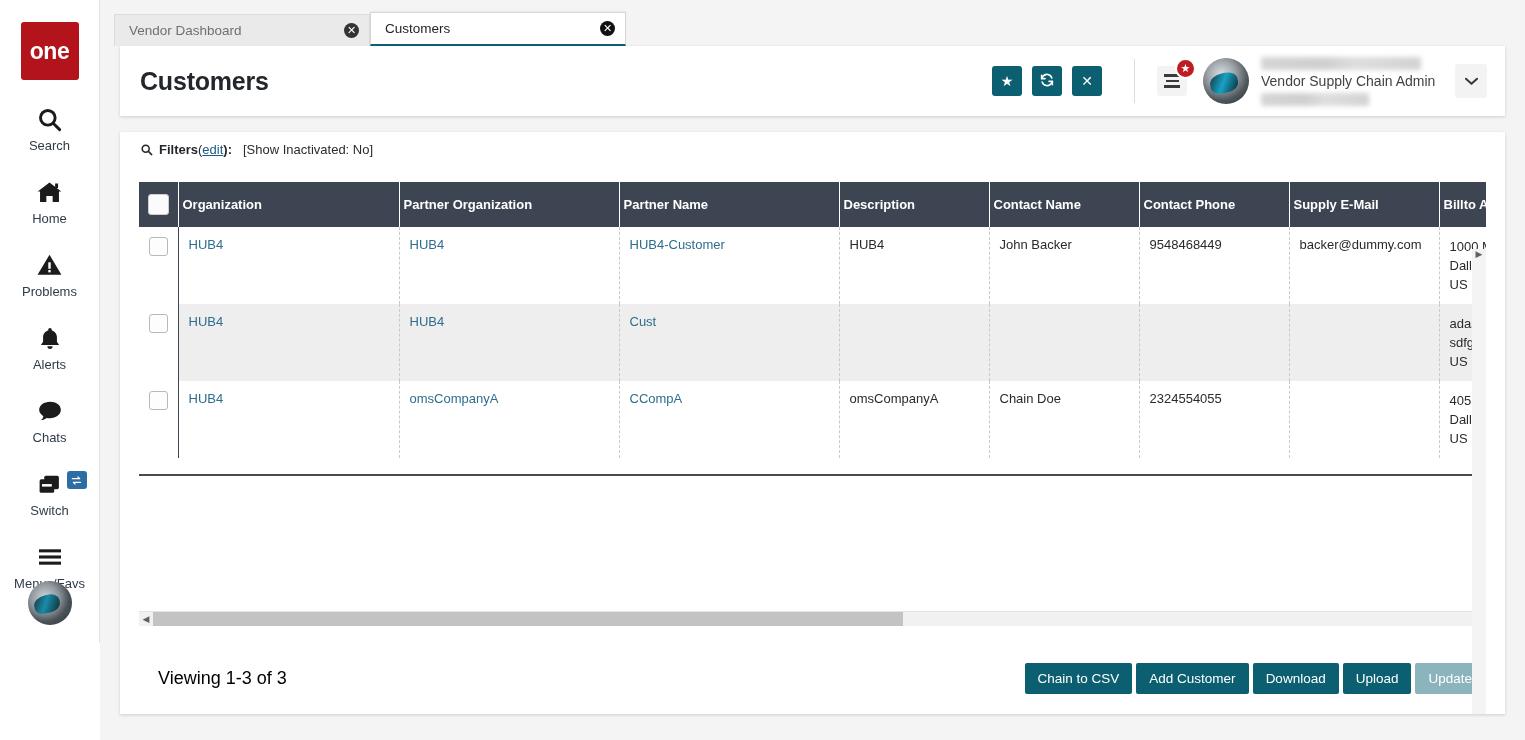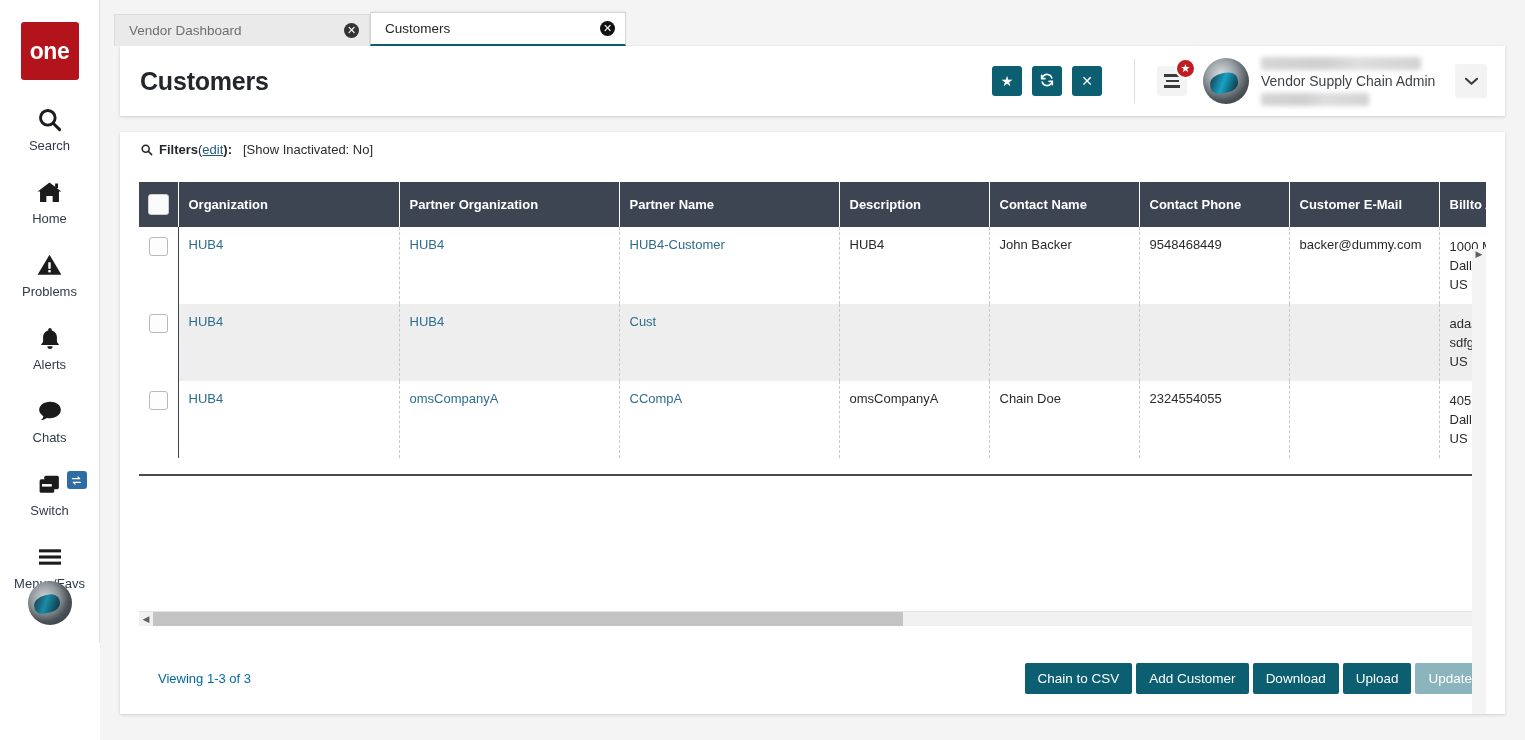--- a/index.html
+++ b/index.html
@@ -234,21 +234,21 @@
     table-layout: fixed;
     width: 1430px;
     font-size: 13px;
   }
   table.grid th {
     background: #3d4552;
     color: #ffffff;
     font-size: 13px;
     font-weight: bold;
     text-align: left;
-    padding: 12px 0 12px 10px;
+    padding: 12px 0 12px 4px;
     height: 42px;
     border-right: 1px solid #ffffff;
     vertical-align: middle;
     white-space: nowrap;
     overflow: hidden;
   }
   table.grid th.cbcol { width: 39px; padding-left: 0; text-align: center; border-right: 1px solid #fff; }
   table.grid td {
     border-right: 1px dashed #c9c9c9;
     padding: 10px 10px 10px 10px;
@@ -289,21 +289,21 @@
     position: absolute; left: 0; top: 0; bottom: 0;
     width: 750px; background: #c3c3c3; cursor: pointer;
   }
 
   
   .footer {
     height: 72px;
     display: flex; align-items: center;
     padding: 0 20px 0 38px;
   }
-  .viewing { font-size: 13px; color: #0369a1; flex: 1 1 auto; }
+  .viewing { font-size: 18px; color: #000000; flex: 1 1 auto; }
   .btn {
     background: #0b5f70;
     color: #ffffff;
     font-size: 13.5px;
     padding: 8px 13px;
     border-radius: 2px;
     cursor: pointer;
     margin-left: 4px;
     white-space: nowrap;
     border: none;
@@ -486,21 +486,21 @@
             <tr>
               <th class="cbcol">
                 <span class="cbx"></span>
               </th>
               <th style="width:221px">Organization</th>
               <th style="width:220px">Partner Organization</th>
               <th style="width:220px">Partner Name</th>
               <th style="width:150px">Description</th>
               <th style="width:150px">Contact Name</th>
               <th style="width:150px">Contact Phone</th>
-              <th style="width:150px">Customer E-Mail</th>
+              <th style="width:150px">Supply E-Mail</th>
               <th style="width:130px">Billto Address</th>
             </tr>
           </thead>
           <tbody>
 
             <tr>
               <td class="cbcol"><span class="cbx"></span></td>
               <td><a>HUB4</a></td>
               <td><a>HUB4</a></td>
               <td><a>HUB4-Customer</a></td>

